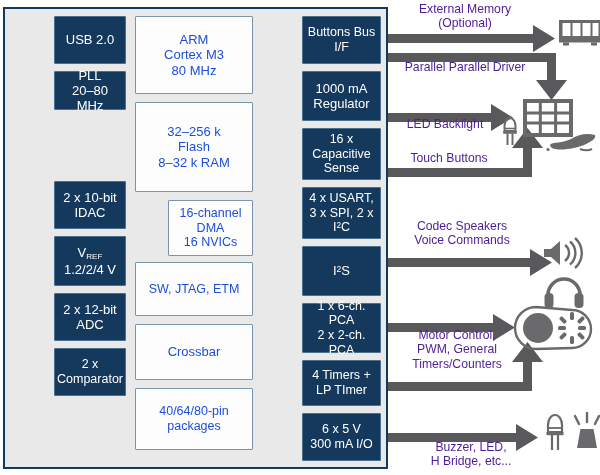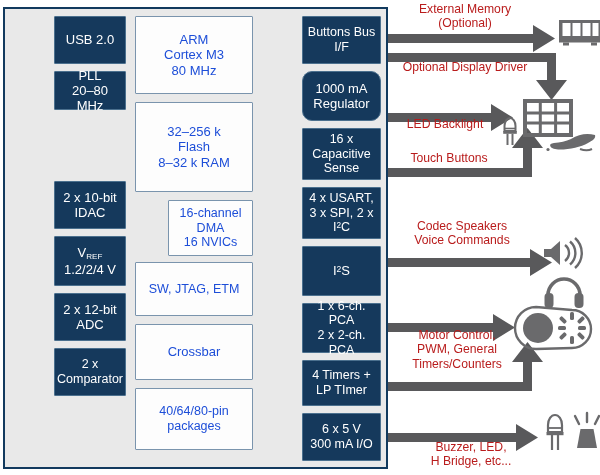--- a/index.html
+++ b/index.html
@@ -47,21 +47,21 @@
   .fs13{font-size:13px;}
   .fs12{font-size:12.5px;}
 
   sub{font-size:0.62em;vertical-align:-0.25em;}
   sup{font-size:0.66em;vertical-align:0.38em;}
 
   
   .side{position:absolute;left:388px;top:0;width:212px;height:475px;}
   .lbl{
     position:absolute;
-    color:#b91c1c;
+    color:#4c1d95;
     font-size:12.2px;
     line-height:1.18;
     text-align:center;
     white-space:pre-line;
   }
   .ico{position:absolute;}
   svg{display:block;overflow:visible;}
 </style>
 </head>
 <body>
@@ -109,21 +109,21 @@
         </div>
       <div class="blk light fs12" style="top:372px;height:62px;">
           <span>40/64/80-pin<br>packages</span>
         </div>
     </div>
 
     <div class="col col-right">
       <div class="blk dark fs12" style="top:0px;height:48px;">
           <span>Buttons Bus I/F</span>
         </div>
-      <div class="blk dark fs13" style="top:55px;height:50px;border-radius:10px;">
+      <div class="blk dark fs13" style="top:55px;height:50px;">
           <span>1000 mA<br>Regulator</span>
         </div>
       <div class="blk dark fs12" style="top:112px;height:52px;align-items:center;">
           <span>16 x Capacitive<br>Sense</span>
         </div>
       <div class="blk dark fs12" style="top:171px;height:52px;">
           <span>4 x USART,<br>3 x SPI, 2 x I<sup>2</sup>C</span>
         </div>
       <div class="blk dark fs13" style="top:230px;height:50px;">
           <span>I<sup>2</sup>S</span>
@@ -158,21 +158,21 @@
         <path d="M0,323 L105,323 L105,314 L127,327.5 L105,341 L105,332 L0,332 Z"></path>
 
         <path d="M0,382 L135,382 L135,362 L124,362 L139.5,342 L155,362 L144,362 L144,391 L0,391 Z"></path>
 
         <path d="M0,433 L128,433 L128,424 L150,437.5 L128,451 L128,442 L0,442 Z"></path>
       </g>
     </svg>
 
     <div class="lbl" style="left:2px;top:2px;width:150px;">External Memory
 (Optional)</div>
-    <div class="lbl" style="left:2px;top:60px;width:150px;">Optional Display Driver</div>
+    <div class="lbl" style="left:2px;top:60px;width:150px;">Parallel Parallel Driver</div>
     <div class="lbl" style="left:2px;top:117px;width:110px;">LED Backlight</div>
     <div class="lbl" style="left:2px;top:151px;width:118px;">Touch Buttons</div>
     <div class="lbl" style="left:4px;top:328px;width:130px;">Motor Control,
 PWM, General
 Timers/Counters</div>
     <div class="lbl" style="left:4px;top:219px;width:140px;">Codec Speakers
 Voice Commands</div>
     <div class="lbl" style="left:18px;top:440px;width:130px;">Buzzer, LED,
 H Bridge, etc...</div>
 

